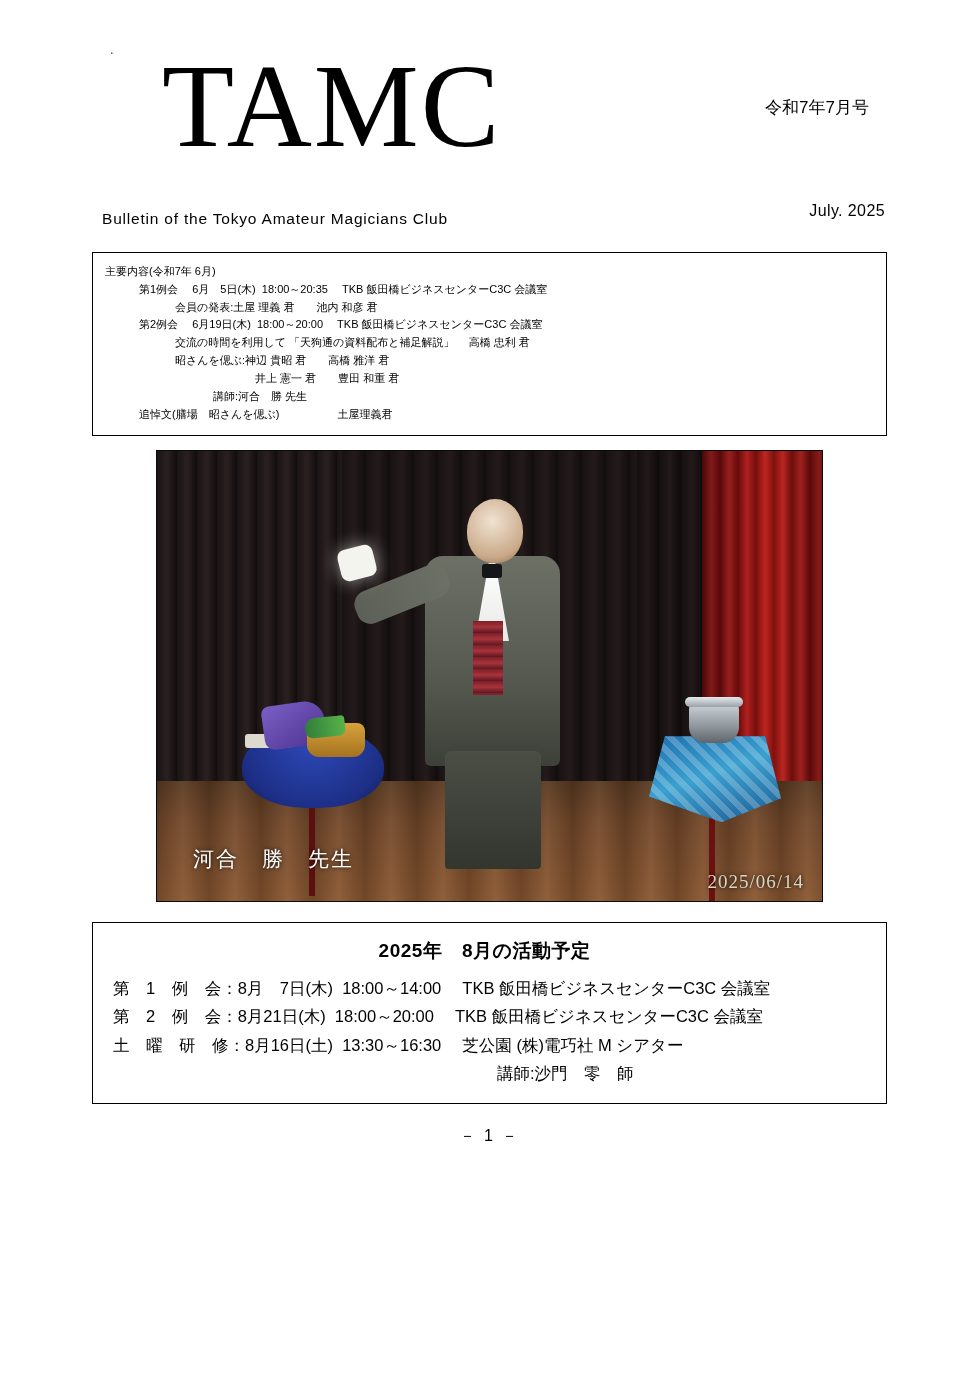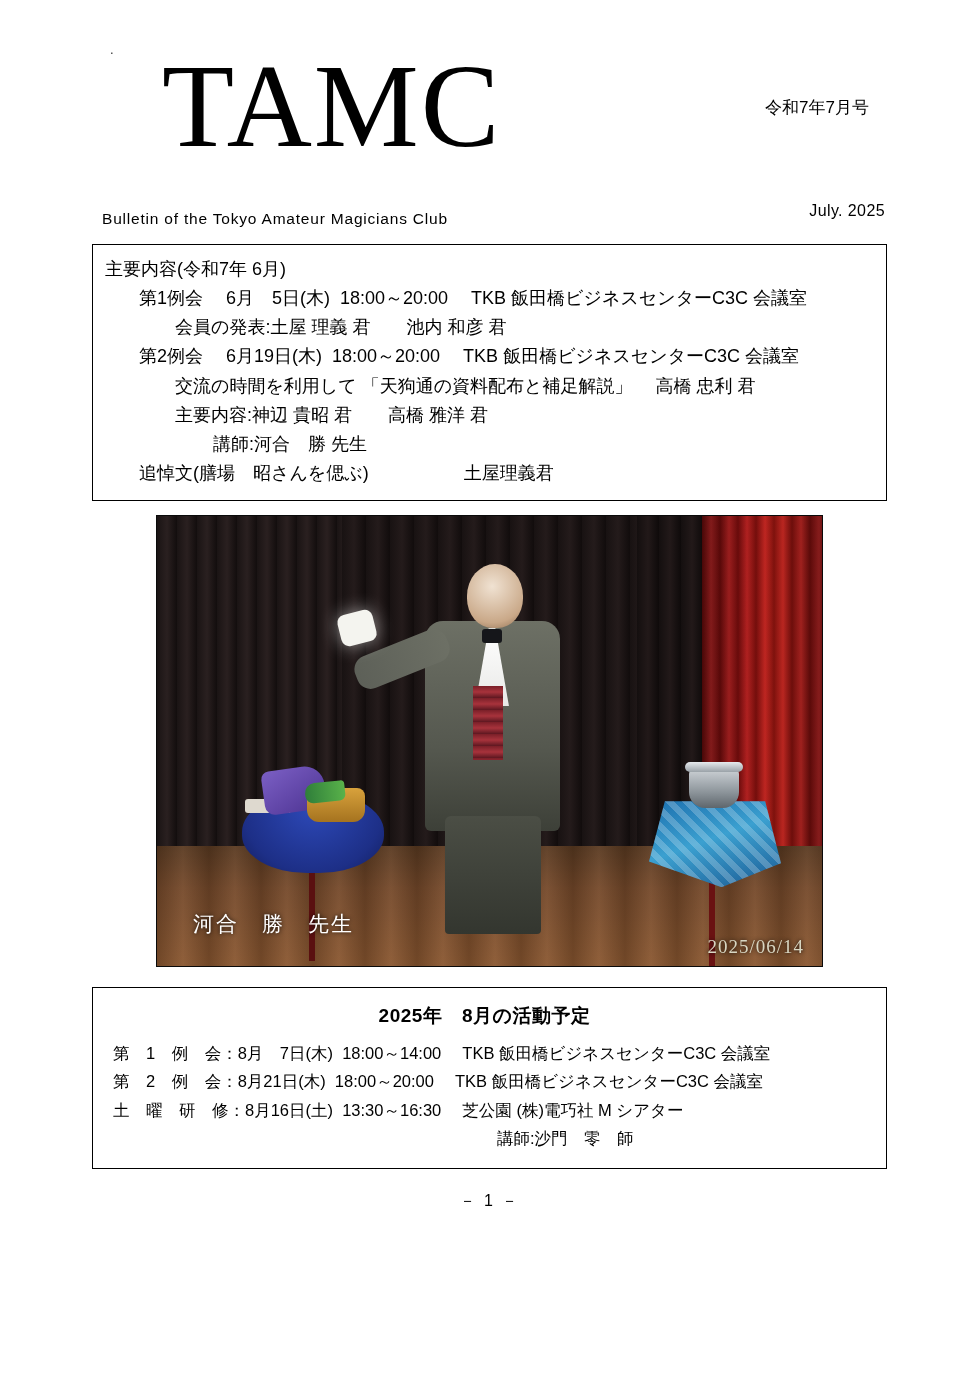--- a/index.html
+++ b/index.html
@@ -87,24 +87,24 @@
   .subhead .month {
     position: absolute;
     right: 2px;
     top: 0;
     font-size: 16px;
     letter-spacing: 0.4px;
   }
 
   
   .contents-box {
-    margin-top: 16px;
+    margin-top: 24px;
     border: 1.2px solid #000;
     padding: 10px 20px 12px 12px;
-    font-size: 18px;
+    font-size: 11px;
     line-height: 1.62;
   }
   .contents-box .row {
     white-space: pre;
   }
   .ind1 { padding-left: 34px; }
   .ind2 { padding-left: 70px; }
   .ind3 { padding-left: 108px; }
   .ind4 { padding-left: 150px; }
 
@@ -295,25 +295,26 @@
     <div class="issue-date">令和7年7月号</div>
   </div>
 
   <div class="subhead">
     <div class="eng">Bulletin of the Tokyo Amateur Magicians Club</div>
     <div class="month">July. 2025</div>
   </div>
 
   <div class="contents-box">
     <div class="row">主要内容(令和7年 6月)</div>
-    <div class="row ind1">第1例会　 6月　5日(木)  18:00～20:00　 TKB 飯田橋ビジネスセンターC3C 会議室</div>
+    <div class="row ind1">第1例会　 6月　5日(木)  18:00～20:35　 TKB 飯田橋ビジネスセンターC3C 会議室</div>
     <div class="row ind2">会員の発表:土屋 理義 君　　池内 和彦 君</div>
     <div class="row ind1">第2例会　 6月19日(木)  18:00～20:00　 TKB 飯田橋ビジネスセンターC3C 会議室</div>
     <div class="row ind2">交流の時間を利用して 「天狗通の資料配布と補足解説」　 高橋 忠利 君</div>
-    <div class="row ind2">主要内容:神辺 貴昭 君　　高橋 雅洋 君</div>
+    <div class="row ind2">昭さんを偲ぶ:神辺 貴昭 君　　高橋 雅洋 君</div>
+    <div class="row ind4">井上 憲一 君　　豊田 和重 君</div>
     <div class="row ind3">講師:河合　勝 先生</div>
     <div class="row ind1">追悼文(膳場　昭さんを偲ぶ)　　　　　 土屋理義君</div>
   </div>
 
   <div class="photo-wrap">
     <div class="photo">
       <div class="curtain-left"></div>
       <div class="curtain-mid"></div>
       <div class="curtain-right-dark"></div>
       <div class="curtain-red"></div>

